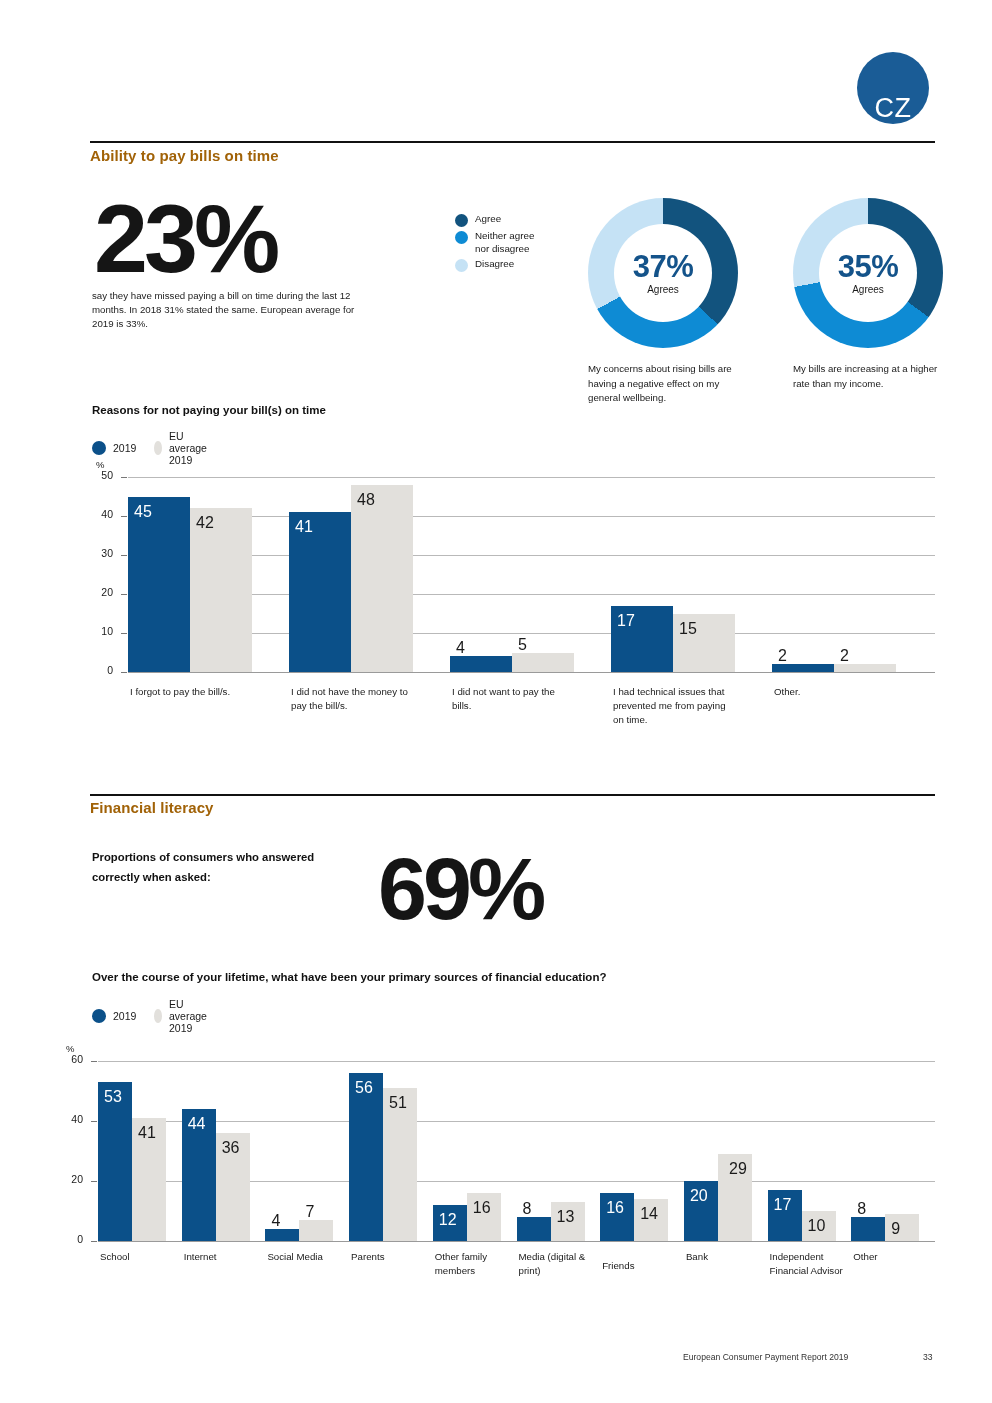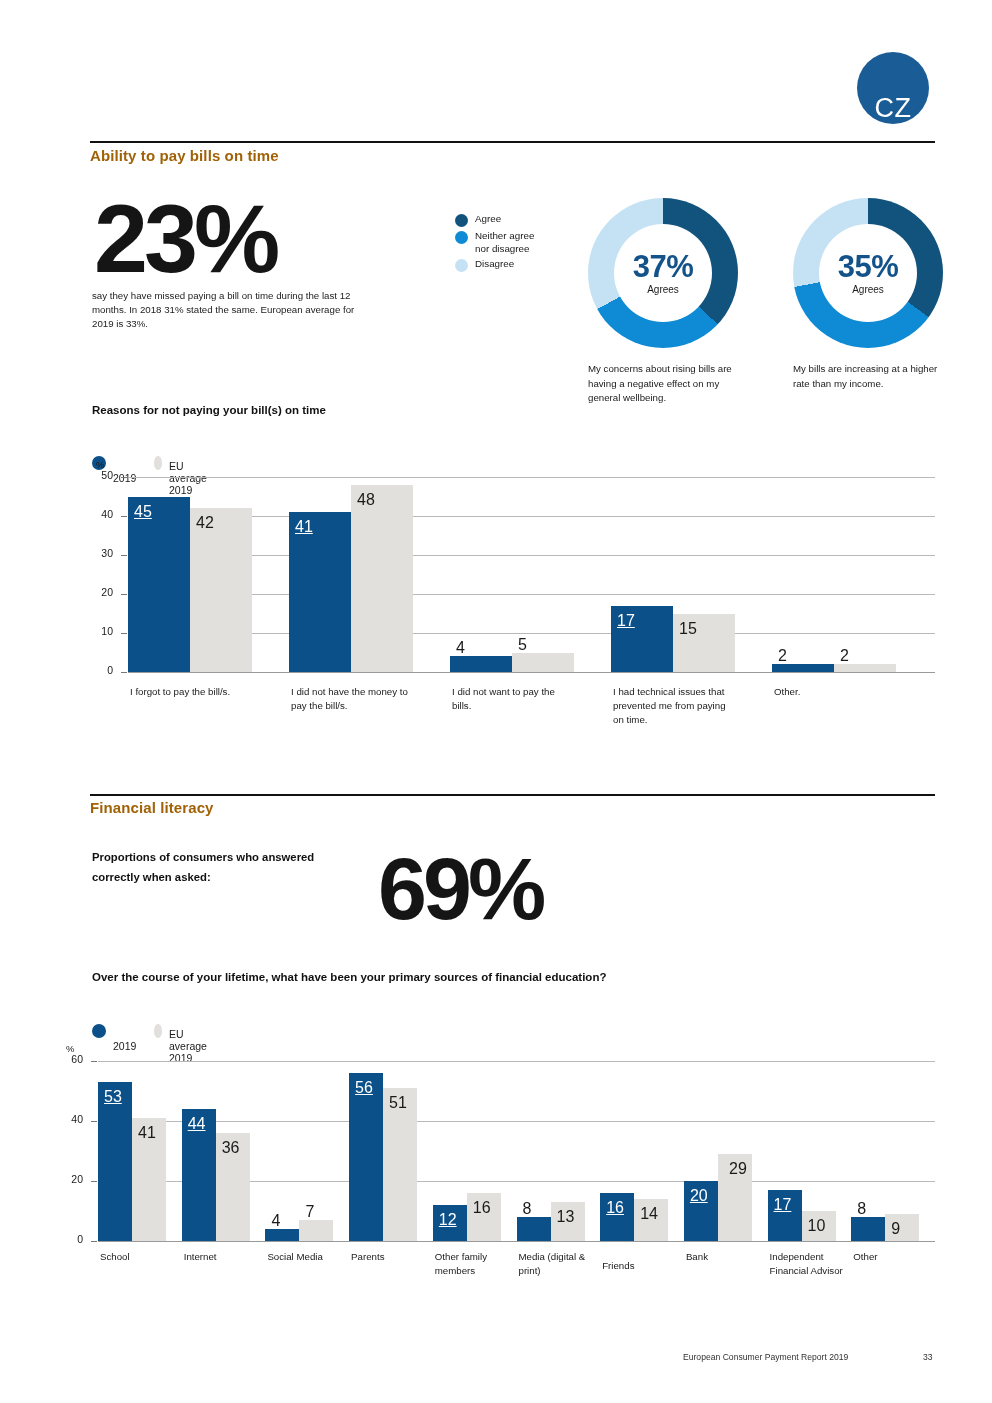--- a/index.html
+++ b/index.html
@@ -81,37 +81,37 @@
   .donut-caption {
     margin-top: 14px; width: 160px;
     font-size: 9.7px; line-height: 1.5; color: #1a1a1a;
   }
 
   
   .chart { position: absolute; }
   .chart-legend { position: absolute; display: flex; align-items: center; }
   .legend-item { display: flex; align-items: center; margin-right: 18px; }
   .legend-dot { width: 14px; height: 14px; border-radius: 50%; margin-right: 7px; }
-  .legend-text { font-size: 10.5px; color: #1a1a1a; margin-top: 30px; }
+  .legend-text { font-size: 10.5px; color: #1a1a1a; }
   .gridline { position: absolute; height: 1px; background: #b9b9b9; }
   .axis-base { position: absolute; height: 1px; background: #9a9a9a; }
   .ytick {
     position: absolute; text-align: right;
     font-size: 10.5px; color: #1a1a1a; width: 28px;
   }
   .ytickmark { position: absolute; width: 6px; height: 1px; background: #777; }
   .pct-sym { position: absolute; font-size: 9.5px; color: #1a1a1a; }
 
   .bar { position: absolute; bottom: 0; }
   .bar.blue { background: #0b5089; }
   .bar.grey { background: #e2e0dc; }
   .bar-val {
     position: absolute; font-size: 16px; white-space: nowrap;
   }
-  .bar-val.inside { color: #ffffff; text-decoration: underline; }
+  .bar-val.inside { color: #ffffff; }
   .bar-val.outside { color: #1a1a1a; }
 
   .cat-label {
     position: absolute; font-size: 9.7px; line-height: 1.45; color: #1a1a1a;
   }
 
   
   .fl-left {
     position: absolute; left: 92px; top: 848px; width: 240px;
     font-size: 11.3px; font-weight: bold; line-height: 1.75; color: #111111;

